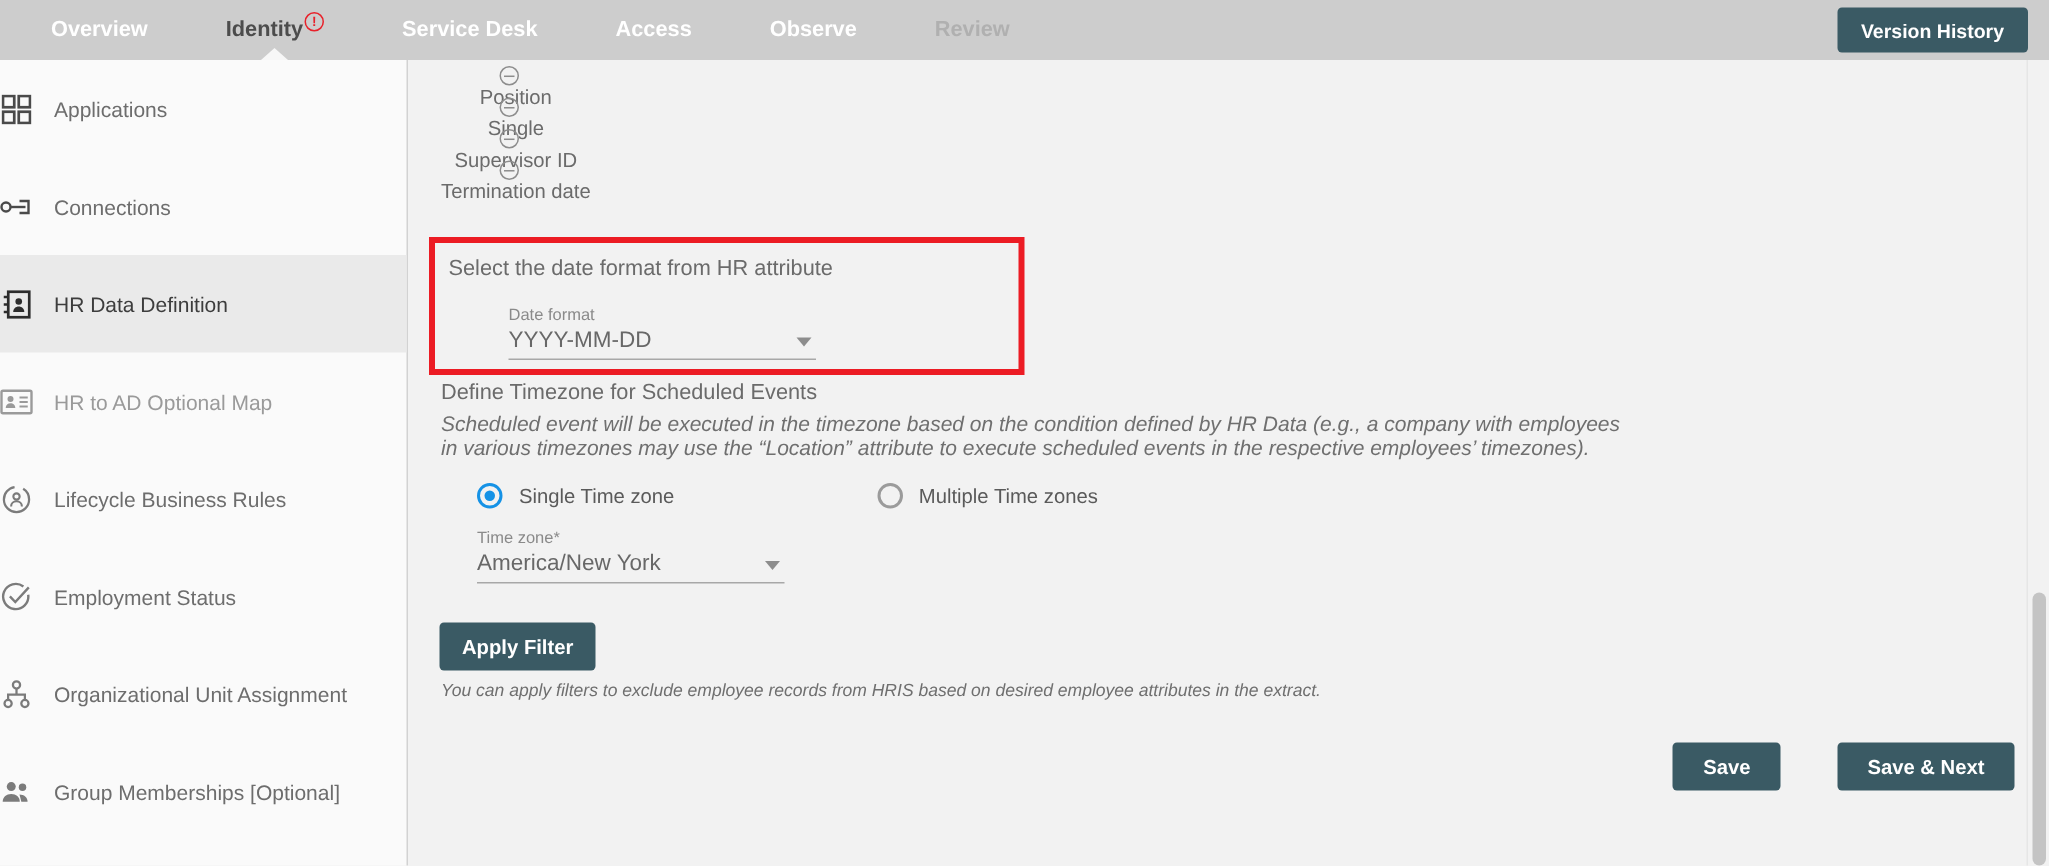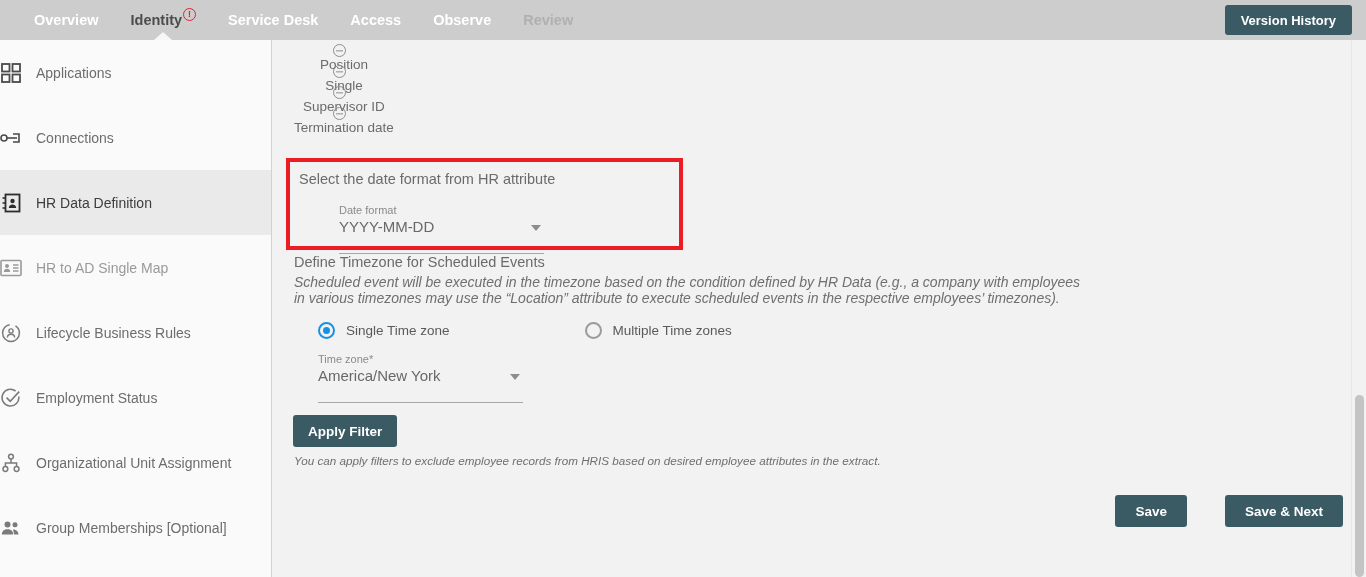--- a/index.html
+++ b/index.html
@@ -19,20 +19,21 @@
     height: 40px;
     background: #cdcdcd;
     display: flex;
     align-items: center;
   }
   .nav-tabs {
     display: flex;
     align-items: center;
     height: 40px;
     padding-left: 18px;
+    gap: 20px;
   }
   .nav-tab {
     position: relative;
     height: 40px;
     display: flex;
     align-items: center;
     padding: 0 16px;
     font-size: 14.5px;
     font-weight: bold;
     color: #ffffff;
@@ -177,21 +178,21 @@
     position: absolute;
   }
   .field-label {
     font-size: 11px;
     color: #8a8a8a;
     margin-bottom: 2px;
   }
   .select-wrap {
     position: relative;
     border-bottom: 1px solid #a8a8a8;
-    padding-bottom: 17px;
+    padding-bottom: 3px;
   }
   .select-value {
     font-size: 15px;
     color: #686868;
     line-height: 18px;
   }
   .caret {
     position: absolute;
     right: 3px;
     top: 7px;
@@ -385,21 +386,21 @@
 
   <div class="side-item dim">
     <span class="side-icon">
       <svg width="22" height="18" viewBox="0 0 22 18">
         <rect x="1" y="1.5" width="20" height="15" rx="1" fill="none" stroke="#9a9a9a" stroke-width="1.6"></rect>
         <circle cx="7" cy="7" r="2" fill="#9a9a9a"></circle>
         <path d="M3.8 13 c0-2 1.4-3.2 3.2-3.2 s3.2 1.2 3.2 3.2 z" fill="#9a9a9a"></path>
         <path d="M13 6 H18.5 M13 9 H18.5 M13 12 H18.5" stroke="#9a9a9a" stroke-width="1.4"></path>
       </svg>
     </span>
-    <span class="side-label">HR to AD Single Map</span>
+    <span class="side-label">HR to AD Optional Map</span>
   </div>
 
   <div class="side-item">
     <span class="side-icon">
       <svg width="20" height="20" viewBox="0 0 20 20">
         <circle cx="10" cy="10" r="8.4" fill="none" stroke="#7b7b7b" stroke-width="1.5" stroke-dasharray="38 6"></circle>
         <circle cx="10" cy="8" r="2.1" fill="none" stroke="#7b7b7b" stroke-width="1.4"></circle>
         <path d="M6.4 14.6 c0-2.1 1.6-3.4 3.6-3.4 s3.6 1.3 3.6 3.4" fill="none" stroke="#7b7b7b" stroke-width="1.4"></path>
       </svg>
     </span>

